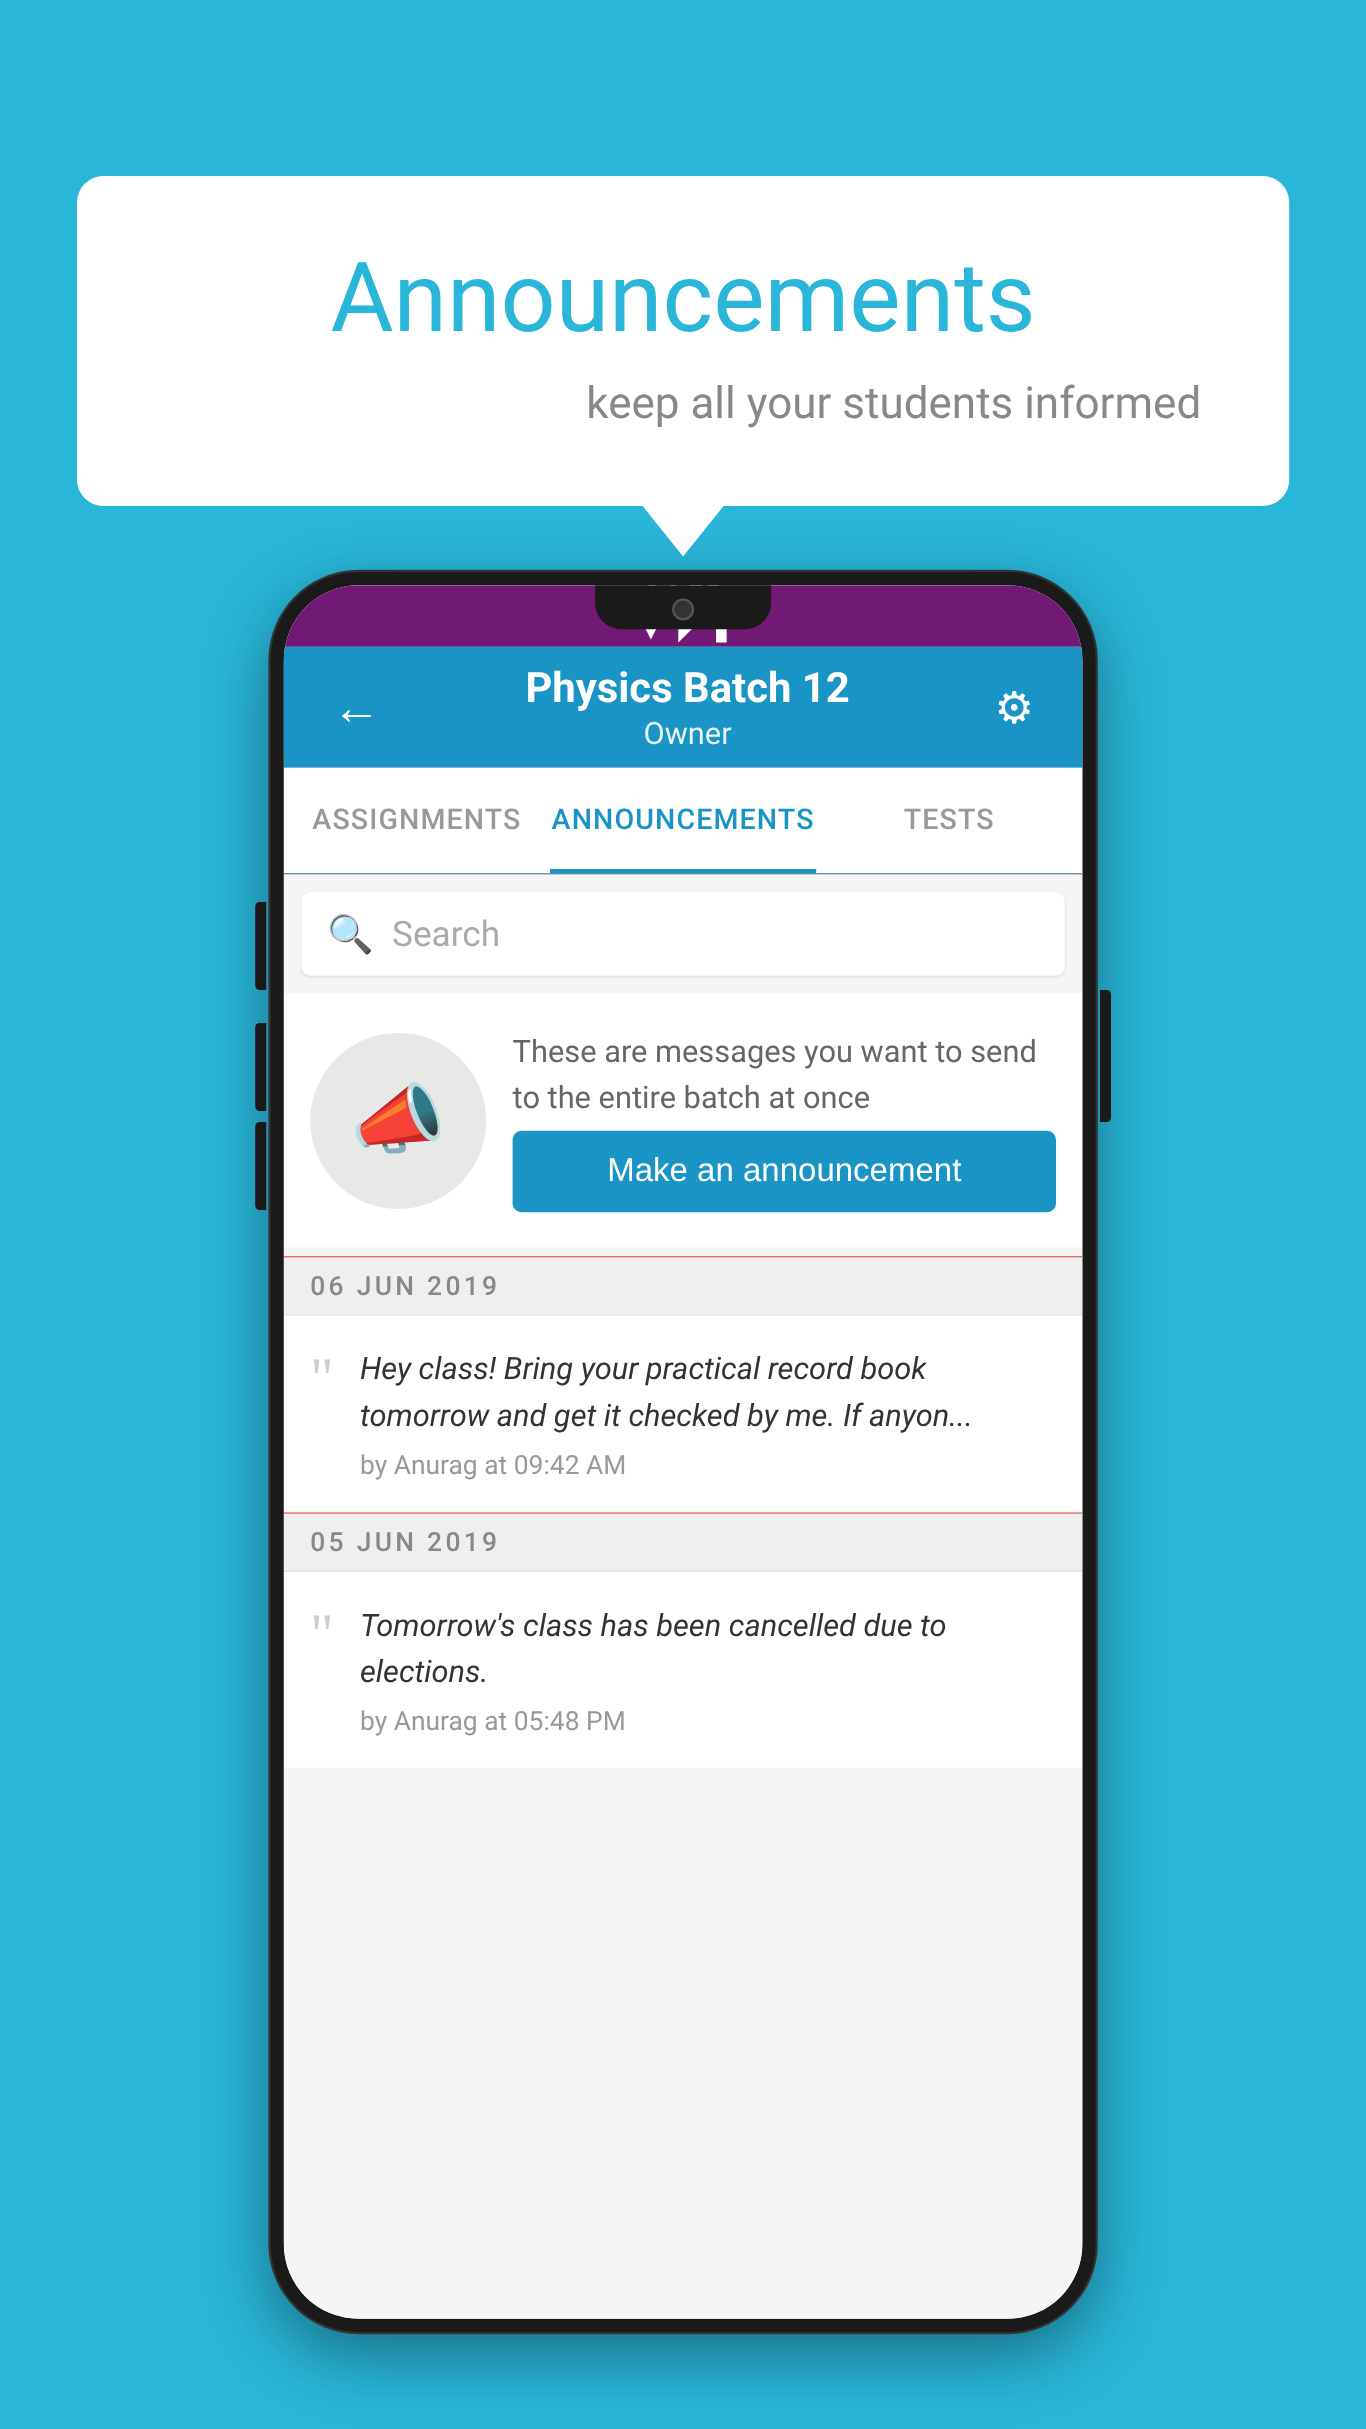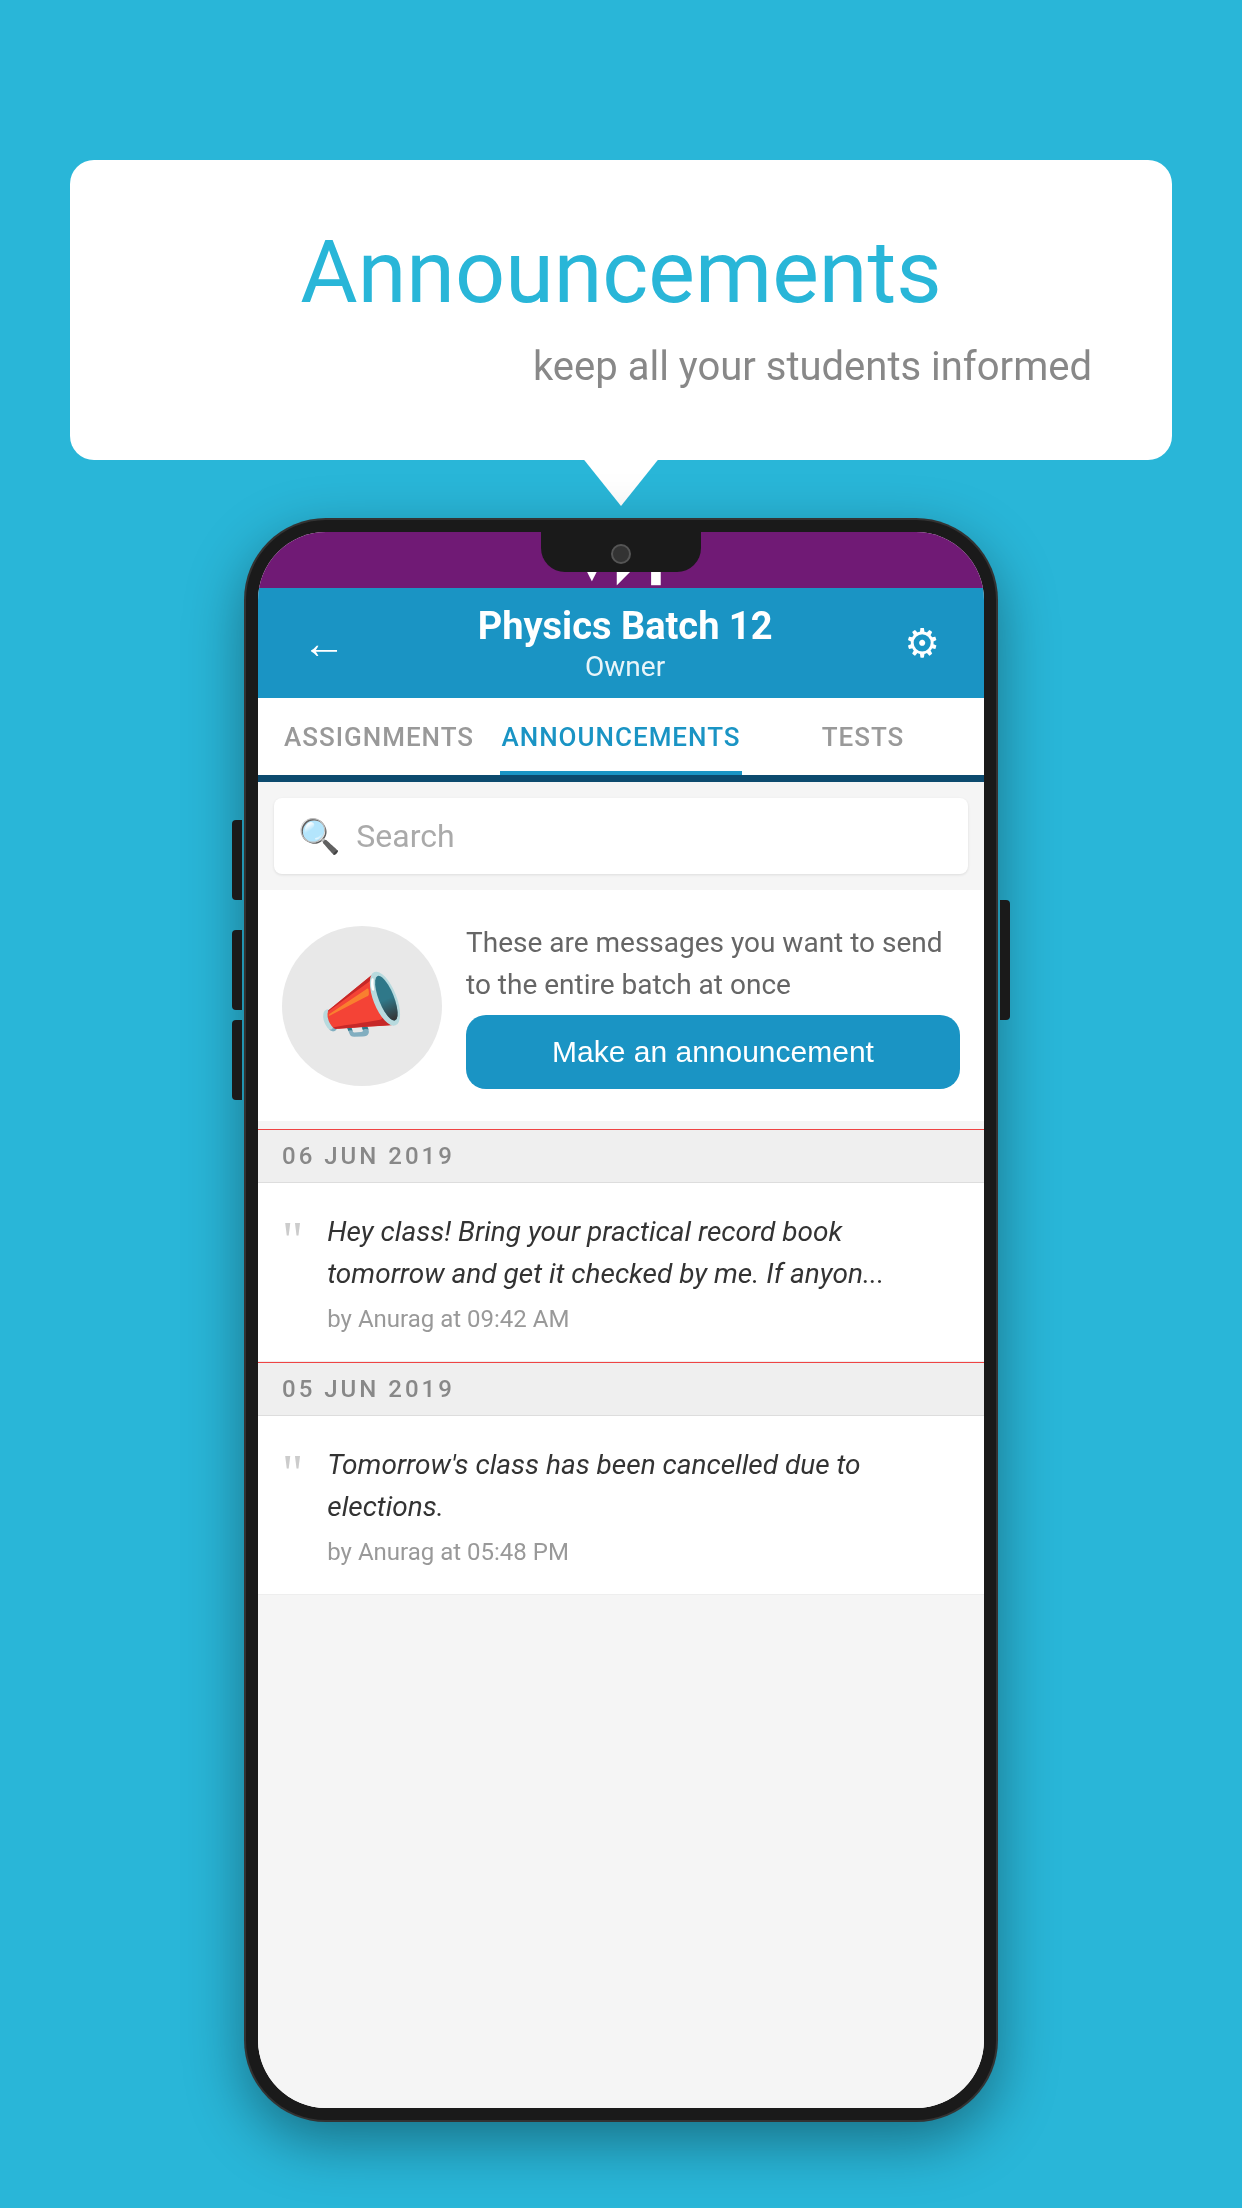--- a/index.html
+++ b/index.html
@@ -206,22 +206,22 @@
       color: white;
       font-size: 40px;
       cursor: pointer;
       padding: 8px;
     }
 
     
     .tabs-container {
       background: white;
       display: flex;
-      border-bottom: 7px solid #0c4a6e;
-      height: 84px;
+      border-bottom: 1px solid #0c4a6e;
+      height: 97px;
     }
 
     .tab {
       flex: 1;
       display: flex;
       align-items: center;
       justify-content: center;
       font-size: 26px;
       font-weight: 500;
       color: #999;
@@ -301,21 +301,21 @@
       font-size: 28px;
       color: #666;
       line-height: 1.5;
       margin-bottom: 9px;
     }
 
     .make-announcement-btn {
       background: #1a94c4;
       color: white;
       border: none;
-      border-radius: 20px;
+      border-radius: 8px;
       padding: 20px 32px;
       font-size: 30px;
       font-weight: 500;
       cursor: pointer;
       width: 100%;
     }
 
     
     .date-separator {
       background: #efefef;

